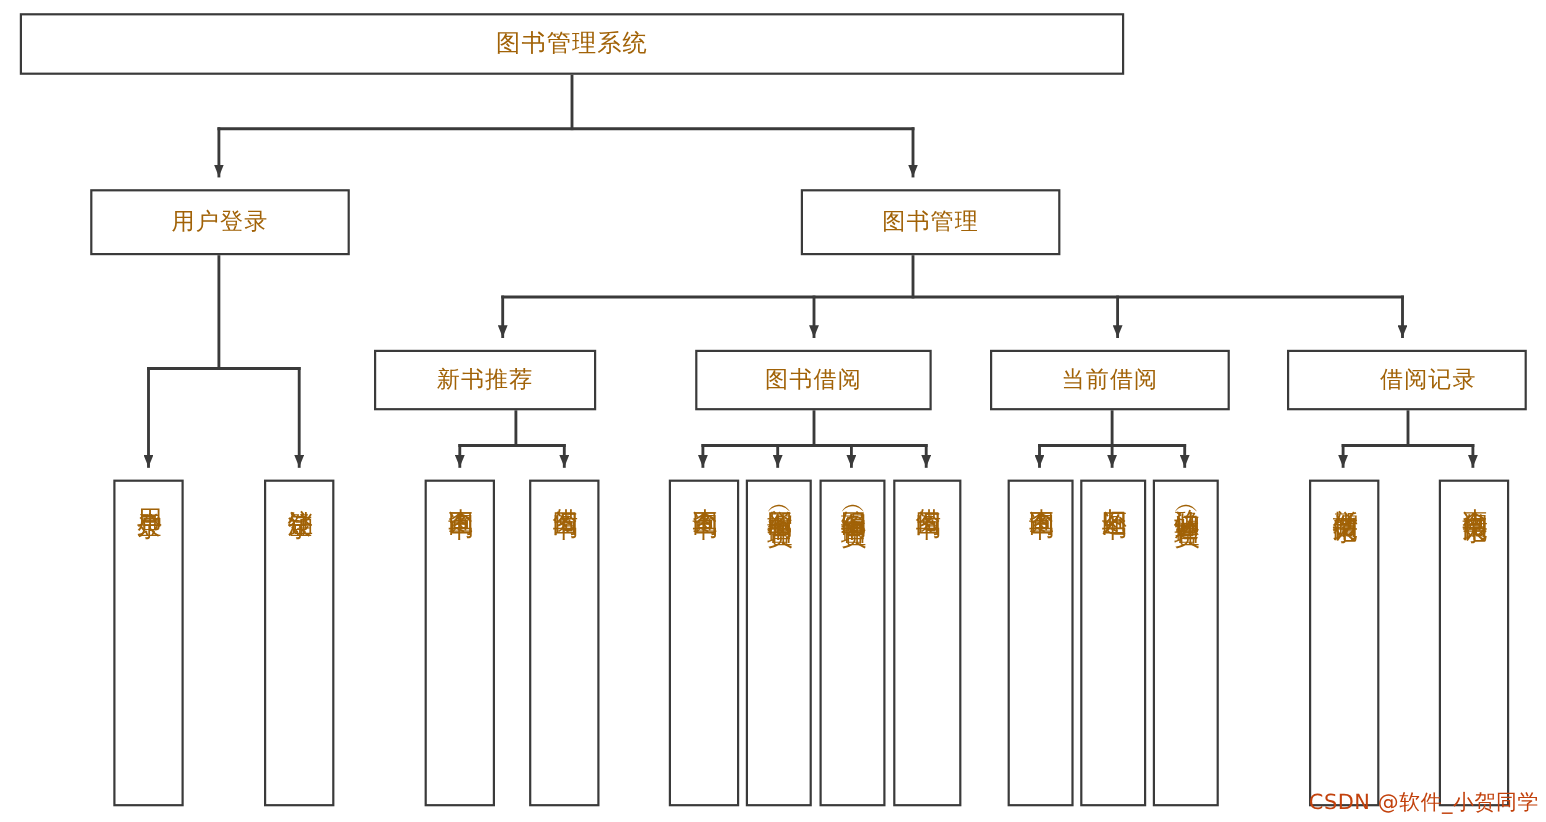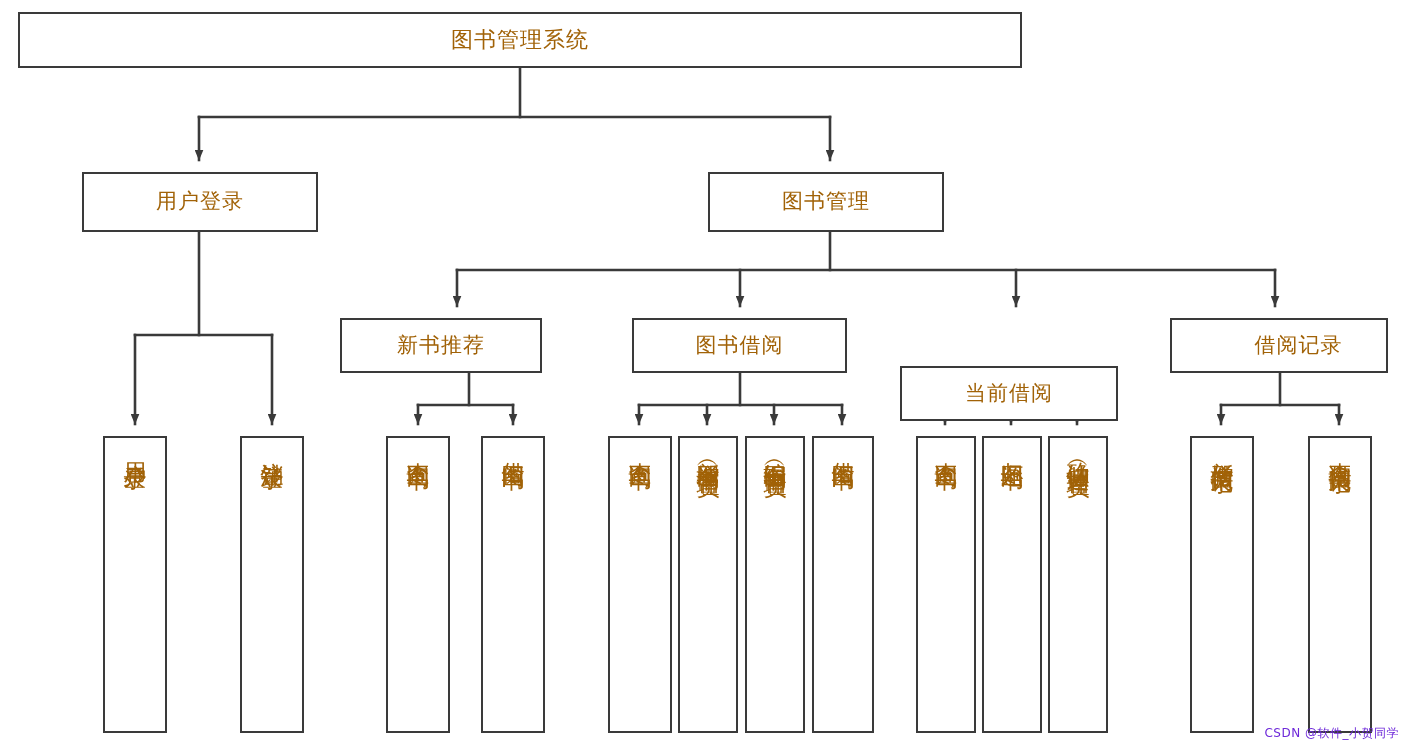--- a/index.html
+++ b/index.html
@@ -54,22 +54,22 @@
     white-space: nowrap;
     text-align: center;
   }
   .node.root .label {
     font-size: 22px;
   }
   #watermark {
     position: absolute;
     right: 6px;
     bottom: 5px;
-    font-size: 12px;
-    color: #6d28d9;
+    font-size: 19px;
+    color: #c2410c;
     letter-spacing: 0.5px;
     white-space: nowrap;
     user-select: none;
   }
 </style>
 </head>
 <body>
 
 <div id="canvas">
 
@@ -123,31 +123,31 @@
     </g>
   </svg>
 
   <div class="node horiz root" style="left:18px; top:12px; width:1004px; height:56px;">
     <span class="label">图书管理系统</span>
   </div>
 
   <div class="node horiz" style="left:82px; top:172px; width:236px; height:60px;">
     <span class="label">用户登录</span>
   </div>
-  <div class="node horiz" style="left:708px; top:172px; width:236px; height:60px;">
+  <div class="node horiz" style="left:728px; top:172px; width:236px; height:60px;">
     <span class="label">图书管理</span>
   </div>
 
   <div class="node horiz" style="left:340px; top:318px; width:202px; height:55px;">
     <span class="label">新书推荐</span>
   </div>
   <div class="node horiz" style="left:632px; top:318px; width:215px; height:55px;">
     <span class="label">图书借阅</span>
   </div>
-  <div class="node horiz" style="left:900px; top:318px; width:218px; height:55px;margin-top:48px;">
+  <div class="node horiz" style="left:900px; top:318px; width:218px; height:55px;">
     <span class="label">当前借阅</span>
   </div>
   <div class="node horiz" style="left:1170px; top:318px; width:218px; height:55px;padding-left:39px;">
     <span class="label">借阅记录</span>
   </div>
 
   <div class="node vert" style="left:103px; top:436px; width:64px; height:297px;">
     <span class="label">用户登录</span>
   </div>
   <div class="node vert" style="left:240px; top:436px; width:64px; height:297px;">

